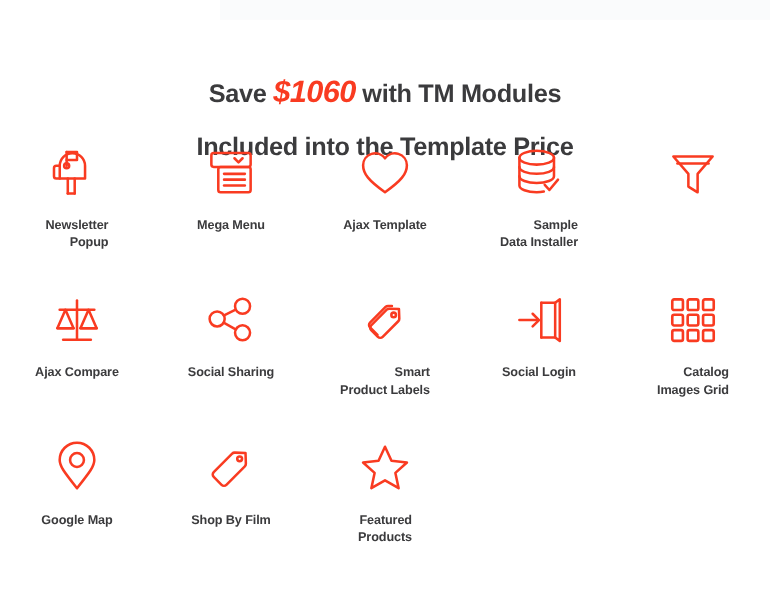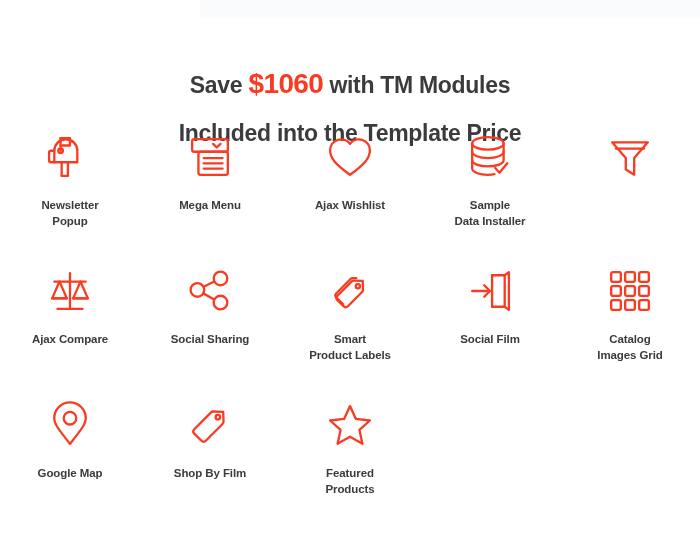--- a/index.html
+++ b/index.html
@@ -42,20 +42,21 @@
     font-size: 23px;
     font-weight: bold;
     line-height: 1.38;
     letter-spacing: -0.3px;
     color: #3b3b3d;
   }
   .headline .amount {
     color: #f93b21;
     font-size: 28px;
     letter-spacing: -0.6px;
+    font-style: italic;
   }
   .headline .line2 {
     display: block;
     margin-top: 14px;
   }
 
   
   .grid {
     position: absolute;
     top: 126px;
@@ -76,21 +77,21 @@
     display: flex;
     align-items: center;
     justify-content: center;
   }
   .icon-wrap svg {
     display: block;
     overflow: visible;
   }
   .label {
     margin-top: 10px;
-    text-align: center;
+    text-align: right;
     font-size: 11.5px;
     font-weight: bold;
     line-height: 1.38;
     color: #3b3b3d;
     letter-spacing: -0.1px;
     max-width: 132px;
   }
 </style>
 </head>
 <body>
@@ -132,21 +133,21 @@
           </svg>
         </div>
         <div class="label">Mega Menu</div>
       </div>
       <div class="cell">
         <div class="icon-wrap">
           <svg width="44" height="42" viewBox="0 0 42 40" fill="none" stroke="#f93b21" stroke-width="2.2" stroke-linecap="round" stroke-linejoin="round">
             <path d="M21 37 C7 27 2 21 2 13.5 A10.5 10.5 0 0 1 21 7.5 A10.5 10.5 0 0 1 40 13.5 C40 21 35 27 21 37 z"></path>
           </svg>
         </div>
-        <div class="label">Ajax Wishlist</div>
+        <div class="label">Ajax Template</div>
       </div>
       <div class="cell">
         <div class="icon-wrap">
           <svg width="44" height="44" viewBox="0 0 42 42" fill="none" stroke="#f93b21" stroke-width="2.2" stroke-linecap="round" stroke-linejoin="round">
             <ellipse cx="19" cy="8" rx="15" ry="6"></ellipse>
             <path d="M4 8 v8 c0 3.3 6.7 6 15 6 s15 -2.7 15 -6 V8"></path>
             <path d="M4 16 v8 c0 3.3 6.7 6 15 6 s15 -2.7 15 -6 v-8"></path>
             <path d="M4 24 v8 c0 3.3 6.7 6 15 6 2.2 0 4.3 -0.2 6.2 -0.6"></path>
             <path d="M26 31.5 l4 4.5 7.5 -9"></path>
           </svg>
@@ -200,21 +201,21 @@
       <div class="cell">
         <div class="icon-wrap">
           <svg width="42" height="42" viewBox="0 0 40 40" fill="none" stroke="#f93b21" stroke-width="2.2" stroke-linecap="round" stroke-linejoin="round">
             <path d="M22 5 h12 v30 H22"></path>
             <path d="M34 5 l4 -3 v36 l-4 -3"></path>
             <path d="M3 20 h16"></path>
             <path d="M14.5 14.5 L20 20 l-5.5 5.5"></path>
             <path d="M22 5 v30"></path>
           </svg>
         </div>
-        <div class="label">Social Film</div>
+        <div class="label">Social Login</div>
       </div>
       <div class="cell">
         <div class="icon-wrap">
           <svg width="42" height="42" viewBox="0 0 39 39" fill="none" stroke="#f93b21" stroke-width="2.2" stroke-linecap="round" stroke-linejoin="round">
             <rect x="2" y="2" width="9" height="9" rx="1.6"></rect>
             <rect x="15" y="2" width="9" height="9" rx="1.6"></rect>
             <rect x="28" y="2" width="9" height="9" rx="1.6"></rect>
             <rect x="2" y="15" width="9" height="9" rx="1.6"></rect>
             <rect x="15" y="15" width="9" height="9" rx="1.6"></rect>
             <rect x="28" y="15" width="9" height="9" rx="1.6"></rect>

